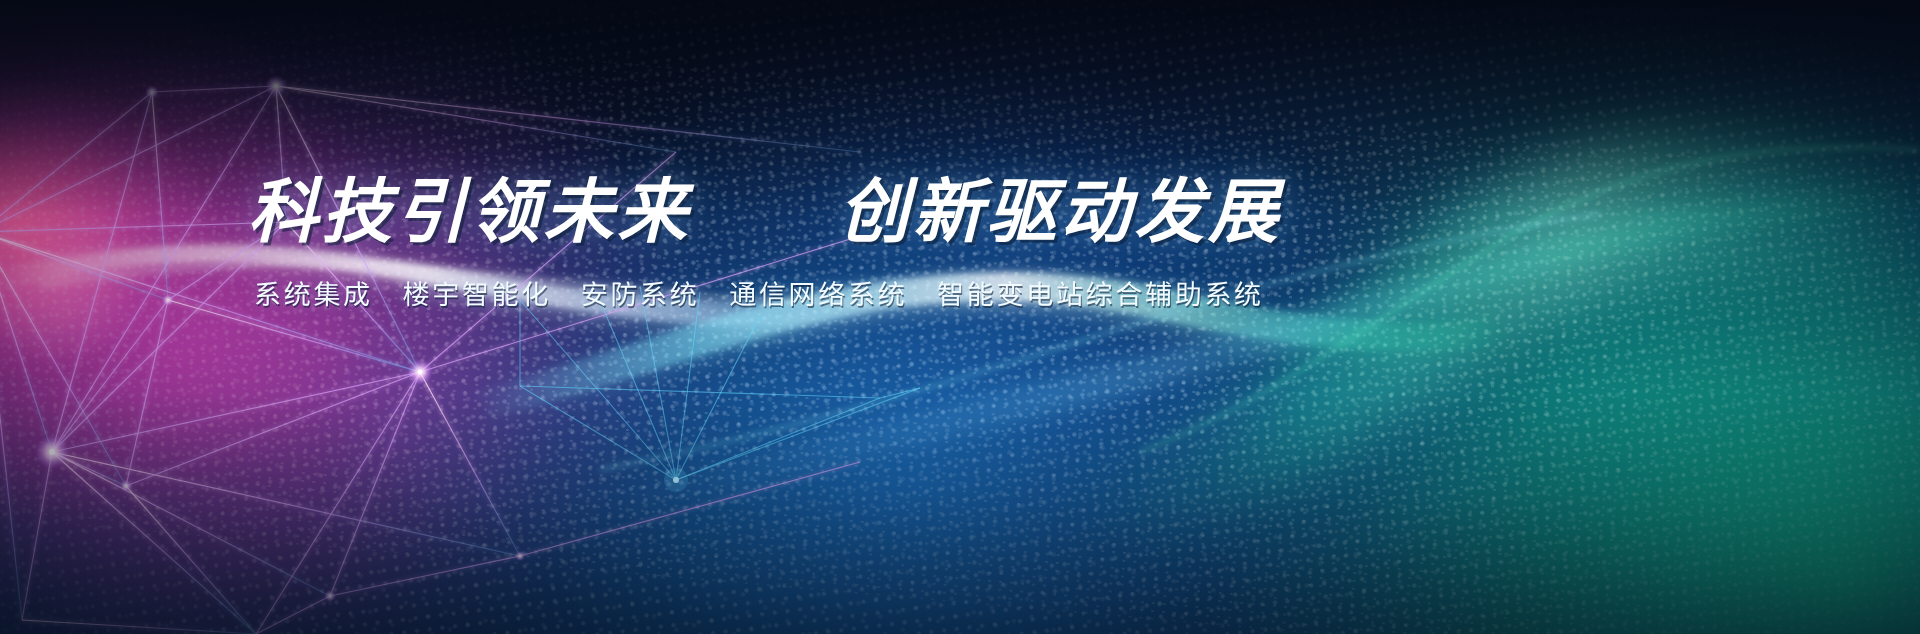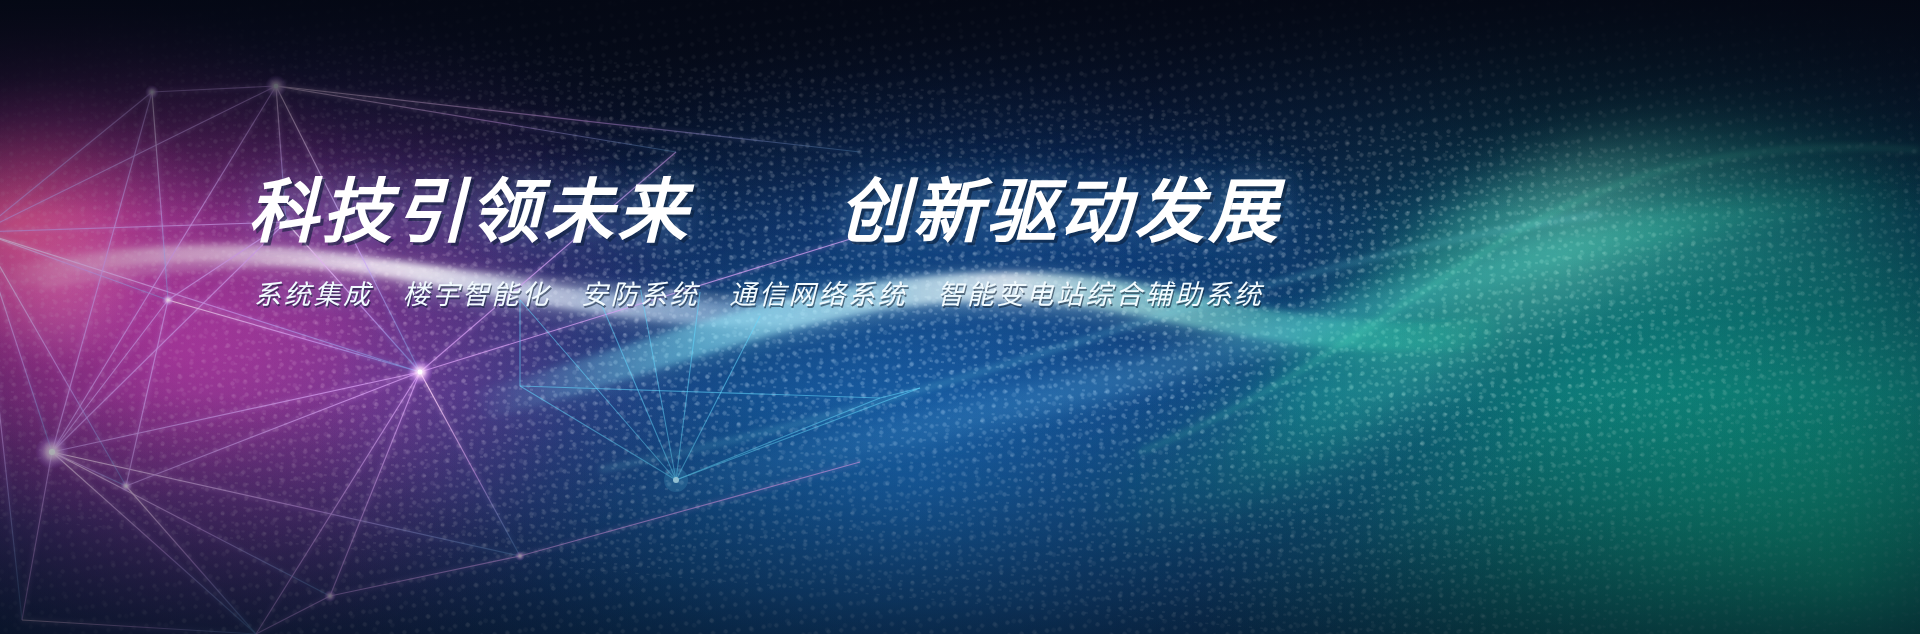--- a/index.html
+++ b/index.html
@@ -135,21 +135,20 @@
     white-space:pre;
     text-shadow:
       3px 3px 0 rgba(10,28,52,.55),
       0 0 26px rgba(150,215,255,.30),
       0 0 60px rgba(80,170,255,.18);
   }
   #subline{
     margin:24px 0 0 6px;
     font-size:27px;
     font-weight:400;
-    font-style:italic;
     color:#f2fbff;
     letter-spacing:.10em;
     white-space:pre;
     text-shadow:
       1px 2px 0 rgba(8,26,48,.55),
       0 0 16px rgba(150,220,255,.34);
   }
 
   
   #bottom-fade{

